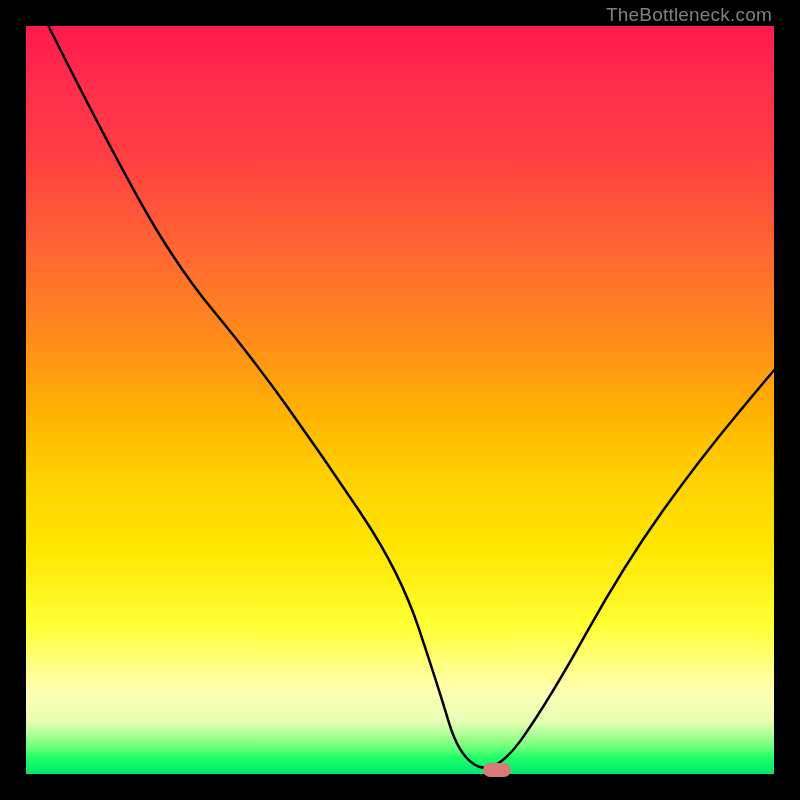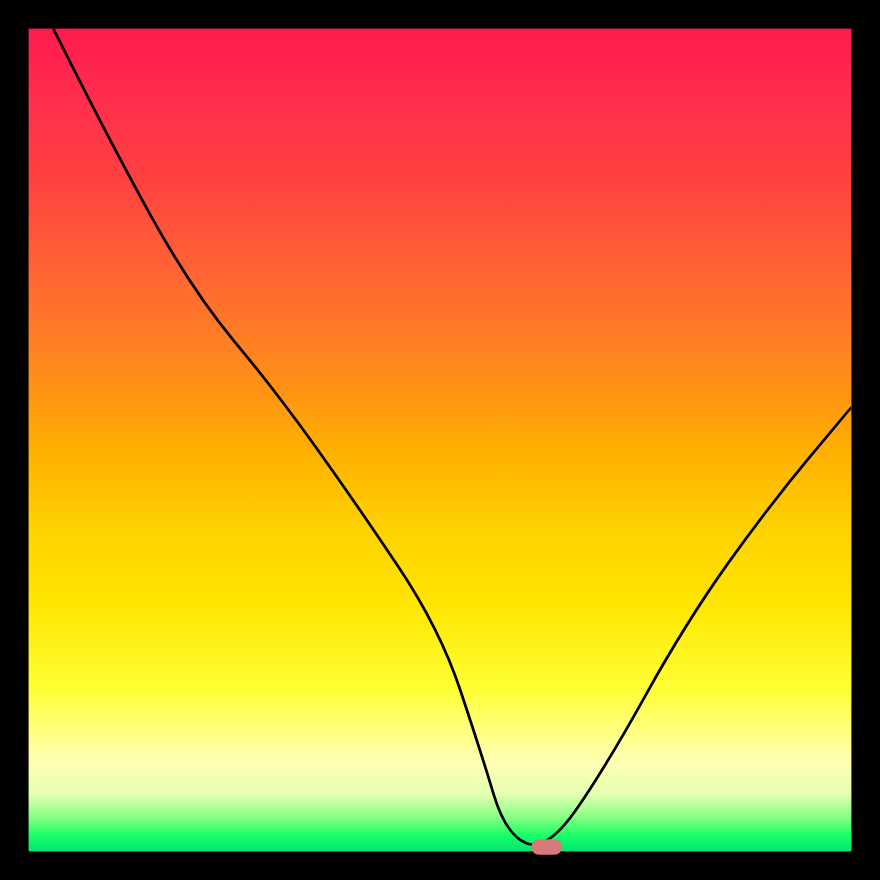--- a/index.html
+++ b/index.html
@@ -70,13 +70,14 @@
 
 <div class="chart-container">
   <div class="plot-area"></div>
 
   <svg class="curve" viewBox="0 0 748 748">
     <path id="curvePath" d="M 22.439999999999998,0 Q 74.8,104.72000000000003 112.19999999999999,172.04 Q 149.6,239.35999999999996 187,284.23999999999995 Q 224.4,329.11999999999995 261.8,381.48 Q 299.2,433.84000000000003 336.6,489.94 Q 374,546.04 392.70000000000005,602.14 Q 411.40000000000003,658.24 422.62,695.64 Q 433.84,733.04 452.53999999999996,740.52 Q 471.24,748 497.42,710.6 Q 523.6,673.2 561,605.88 Q 598.4,538.56 635.8,486.2 Q 673.2,433.84000000000003 710.6,388.96000000000004 T 748,344.08" stroke="#000000" stroke-width="2.5" fill="none"></path>
   </svg>
 
   <div class="marker" id="marker" style="left: 497.24px; top: 770px;"></div>
 
+  <div class="watermark">TheBottleneck.com</div>
 </div>
 
 </body></html>

